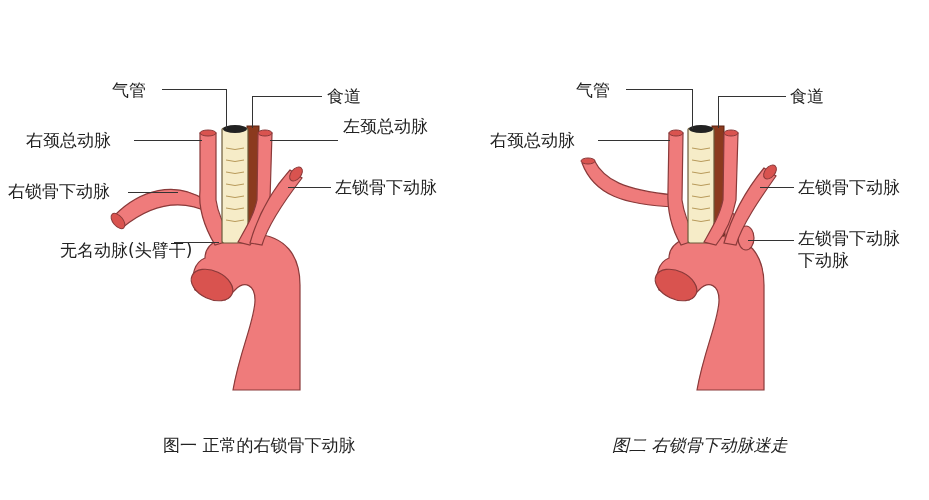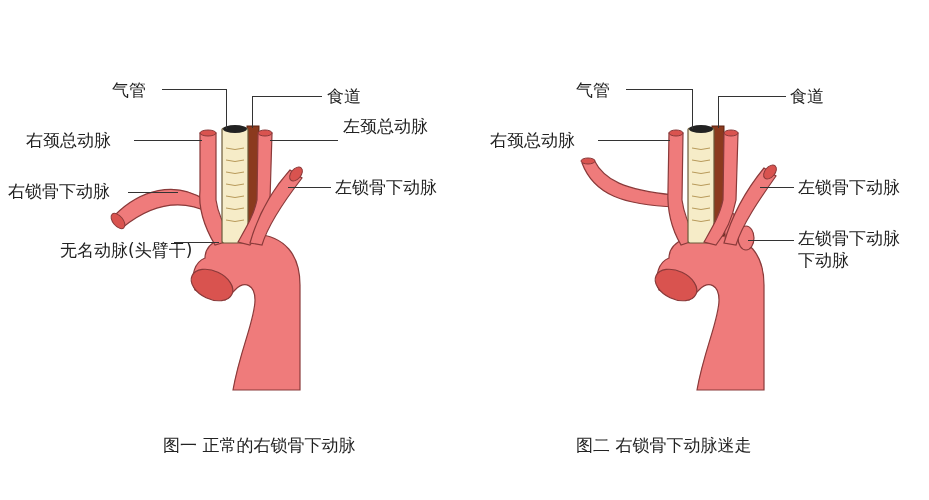--- a/index.html
+++ b/index.html
@@ -115,14 +115,14 @@
   <span class="label" style="left:26px;top:130px;">右颈总动脉</span>
   <div class="leader" style="left:134px;top:140px;width:72px;height:1px;"></div>
 
   <span class="label" style="left:334px;top:177px;">左锁骨下动脉</span>
   <div class="leader" style="left:296px;top:187px;width:34px;height:1px;"></div>
 
   <span class="label" style="left:334px;top:228px;">左锁骨下动脉</span>
   <span class="label" style="left:334px;top:250px;text-align:center;">下动脉</span>
   <div class="leader" style="left:284px;top:240px;width:46px;height:1px;"></div>
 
-  <span class="caption" style="left:112px;">图二 右锁骨下动脉迷走</span>
+  <span class="caption" style="left:148px;font-style:italic;">图二 右锁骨下动脉迷走</span>
 </div>
 
 </body></html>

